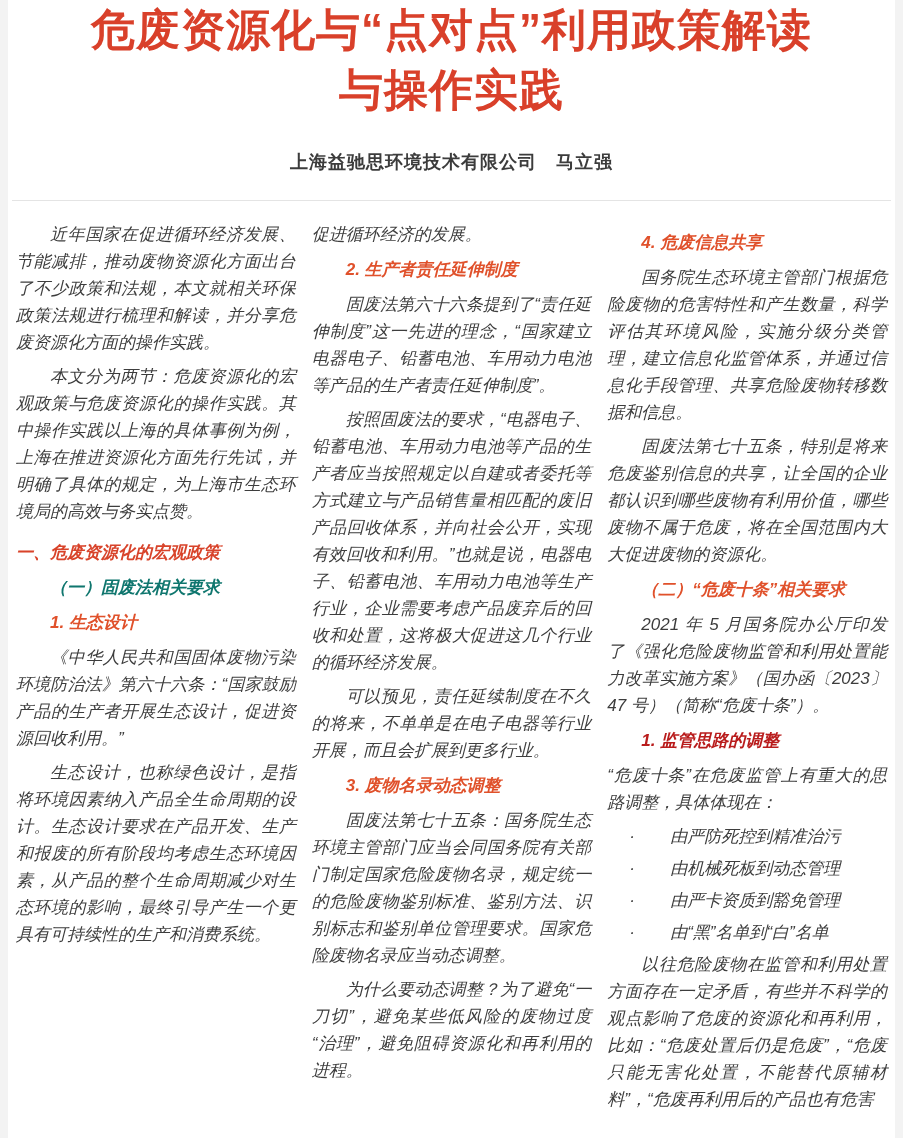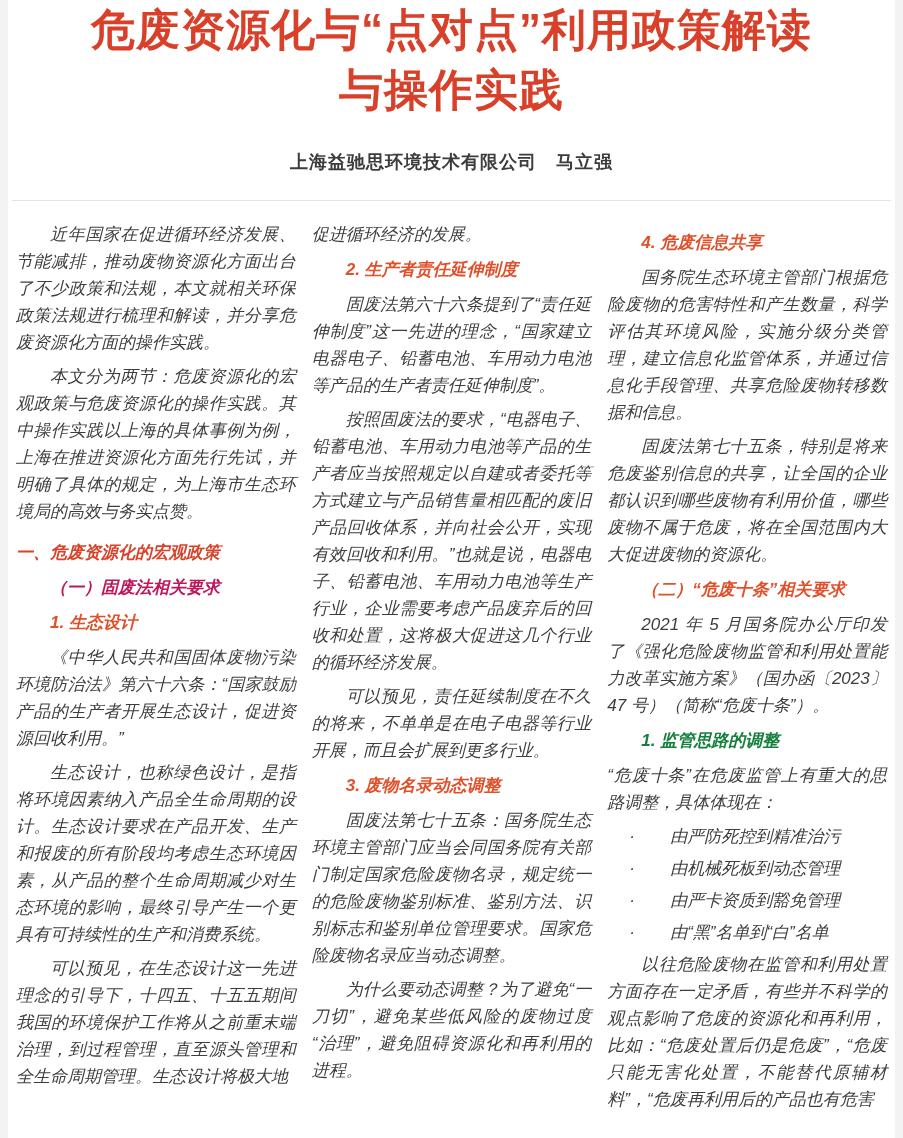--- a/index.html
+++ b/index.html
@@ -103,43 +103,42 @@
       <div class="byline">上海益驰思环境技术有限公司　马立强</div>
     </header>
 
     <hr class="divider">
 
     <main class="columns">
       <div class="col" style="color: rgb(61, 61, 61);">
           <p class="indent">近年国家在促进循环经济发展、节能减排，推动废物资源化方面出台了不少政策和法规，本文就相关环保政策法规进行梳理和解读，并分享危废资源化方面的操作实践。</p>
           <p class="indent">本文分为两节：危废资源化的宏观政策与危废资源化的操作实践。其中操作实践以上海的具体事例为例，上海在推进资源化方面先行先试，并明确了具体的规定，为上海市生态环境局的高效与务实点赞。</p>
           <div class="h1" style="color: rgb(216, 67, 42);">一、危废资源化的宏观政策</div>
-          <div class="h2" style="color: #be185d;">（一）固废法相关要求</div>
+          <div class="h2" style="color: #0f766e;">（一）固废法相关要求</div>
           <div class="h2" style="color: rgb(224, 81, 43);">1. 生态设计</div>
           <p class="indent">《中华人民共和国固体废物污染环境防治法》第六十六条：“国家鼓励产品的生产者开展生态设计，促进资源回收利用。”</p>
           <p class="indent">生态设计，也称绿色设计，是指将环境因素纳入产品全生命周期的设计。生态设计要求在产品开发、生产和报废的所有阶段均考虑生态环境因素，从产品的整个生命周期减少对生态环境的影响，最终引导产生一个更具有可持续性的生产和消费系统。</p>
-          <p class="indent">可以预见，在生态设计这一先进理念的引导下，十四五、十五五期间我国的环境保护工作将从之前重末端治理，到过程管理，直至源头管理和全生命周期管理。生态设计将极大地</p>
         </div>
       <div class="col" style="color: rgb(61, 61, 61);">
           <p>促进循环经济的发展。</p>
           <div class="h2" style="color: rgb(224, 81, 43);">2. 生产者责任延伸制度</div>
           <p class="indent">固废法第六十六条提到了“责任延伸制度”这一先进的理念，“国家建立电器电子、铅蓄电池、车用动力电池等产品的生产者责任延伸制度”。</p>
           <p class="indent">按照固废法的要求，“电器电子、铅蓄电池、车用动力电池等产品的生产者应当按照规定以自建或者委托等方式建立与产品销售量相匹配的废旧产品回收体系，并向社会公开，实现有效回收和利用。”也就是说，电器电子、铅蓄电池、车用动力电池等生产行业，企业需要考虑产品废弃后的回收和处置，这将极大促进这几个行业的循环经济发展。</p>
           <p class="indent">可以预见，责任延续制度在不久的将来，不单单是在电子电器等行业开展，而且会扩展到更多行业。</p>
           <div class="h2" style="color: rgb(224, 81, 43);">3. 废物名录动态调整</div>
           <p class="indent">固废法第七十五条：国务院生态环境主管部门应当会同国务院有关部门制定国家危险废物名录，规定统一的危险废物鉴别标准、鉴别方法、识别标志和鉴别单位管理要求。国家危险废物名录应当动态调整。</p>
           <p class="indent">为什么要动态调整？为了避免“一刀切”，避免某些低风险的废物过度“治理”，避免阻碍资源化和再利用的进程。</p>
         </div>
       <div class="col" style="color: rgb(61, 61, 61);">
           <div class="h2" style="color: rgb(224, 81, 43);">4. 危废信息共享</div>
           <p class="indent">国务院生态环境主管部门根据危险废物的危害特性和产生数量，科学评估其环境风险，实施分级分类管理，建立信息化监管体系，并通过信息化手段管理、共享危险废物转移数据和信息。</p>
           <p class="indent">固废法第七十五条，特别是将来危废鉴别信息的共享，让全国的企业都认识到哪些废物有利用价值，哪些废物不属于危废，将在全国范围内大大促进废物的资源化。</p>
           <div class="h2" style="color: rgb(224, 81, 43);">（二）“危废十条”相关要求</div>
           <p class="indent">2021 年 5 月国务院办公厅印发了《强化危险废物监管和利用处置能力改革实施方案》（国办函〔2023〕47 号）（简称“危废十条”）。</p>
-          <div class="h2" style="color: #15803d;">1. 监管思路的调整</div>
+          <div class="h2" style="color: #b91c1c;">1. 监管思路的调整</div>
           <p>“危废十条”在危废监管上有重大的思路调整，具体体现在：</p>
           <p class="bullet">由严防死控到精准治污</p>
           <p class="bullet">由机械死板到动态管理</p>
           <p class="bullet">由严卡资质到豁免管理</p>
           <p class="bullet">由“黑”名单到“白”名单</p>
           <p class="indent">以往危险废物在监管和利用处置方面存在一定矛盾，有些并不科学的观点影响了危废的资源化和再利用，比如：“危废处置后仍是危废”，“危废只能无害化处置，不能替代原辅材料”，“危废再利用后的产品也有危害</p>
         </div>
     </main>
 
   </div>

